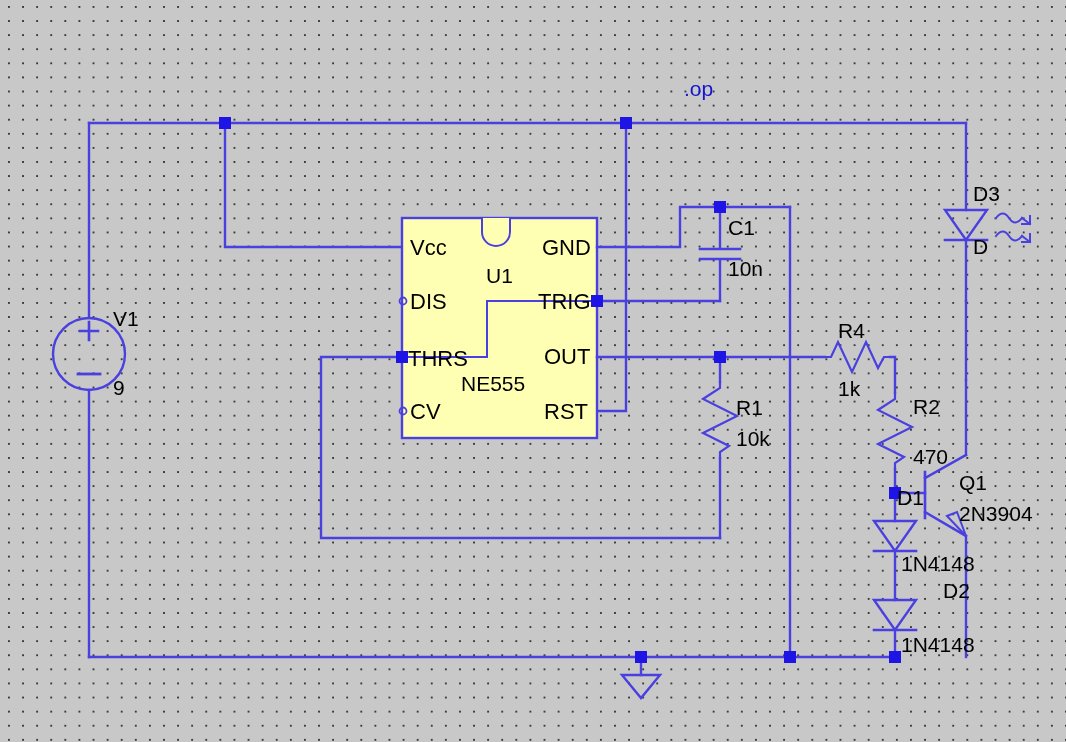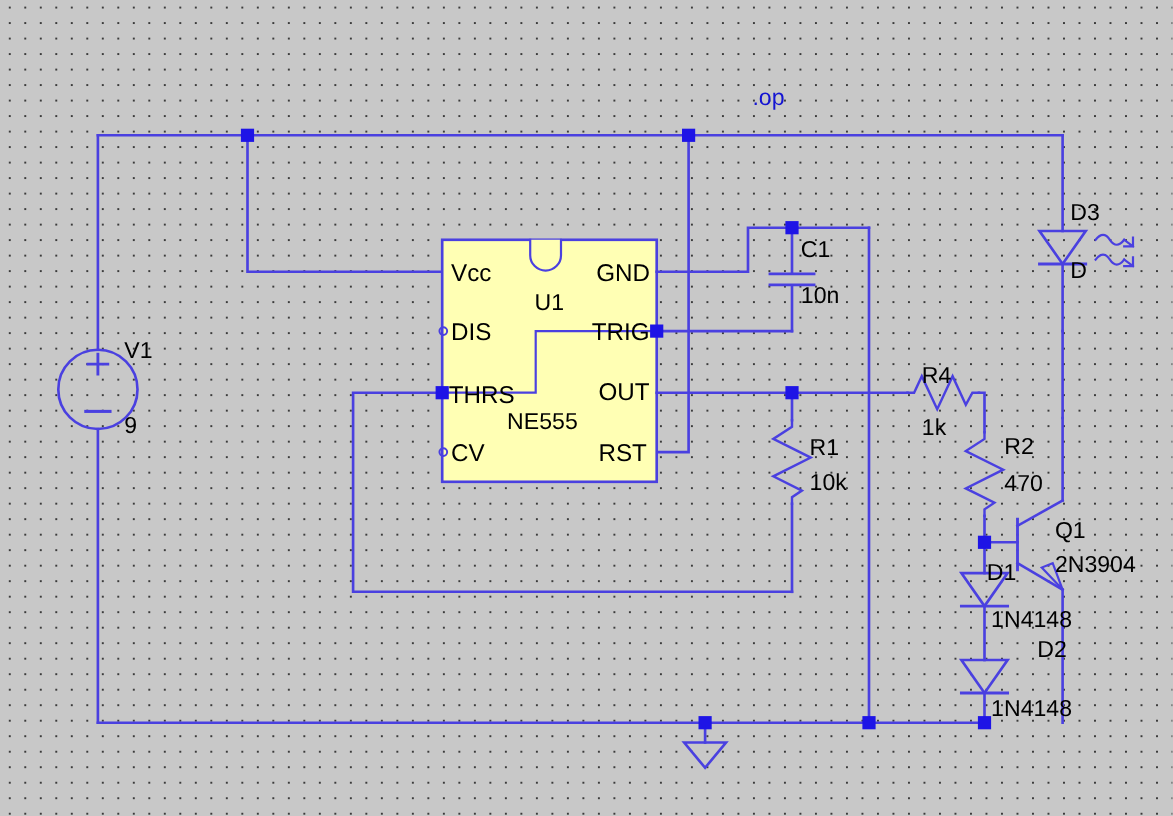--- a/index.html
+++ b/index.html
@@ -177,30 +177,30 @@
 
   <div class="lbl" style="left:113px; top:308px;">V1</div>
   <div class="lbl" style="left:113px; top:377px;">9</div>
 
   <div class="lbl" style="left:728px; top:217px;">C1</div>
   <div class="lbl" style="left:728px; top:258px;">10n</div>
 
   <div class="lbl" style="left:736px; top:397px;">R1</div>
   <div class="lbl" style="left:736px; top:428px;">10k</div>
 
-  <div class="lbl" style="left:838px; top:320px;margin-top:11px;">R4</div>
+  <div class="lbl" style="left:838px; top:320px;">R4</div>
   <div class="lbl" style="left:838px; top:378px;">1k</div>
 
   <div class="lbl" style="left:913px; top:396px;">R2</div>
-  <div class="lbl" style="left:913px; top:429px;">470</div>
+  <div class="lbl" style="left:913px; top:446px;">470</div>
 
   <div class="lbl" style="left:959px; top:472px;">Q1</div>
   <div class="lbl" style="left:959px; top:503px;">2N3904</div>
 
-  <div class="lbl" style="left:897px; top:510px;">D1</div>
+  <div class="lbl" style="left:897px; top:487px;">D1</div>
   <div class="lbl" style="left:901px; top:553px;">1N4148</div>
 
   <div class="lbl" style="left:901px; top:580px;margin-left:42px;">D2</div>
   <div class="lbl" style="left:901px; top:634px;">1N4148</div>
 
   <div class="lbl" style="left:973px; top:183px;">D3</div>
   <div class="lbl" style="left:973px; top:236px;">D</div>
 
 </div>
 

